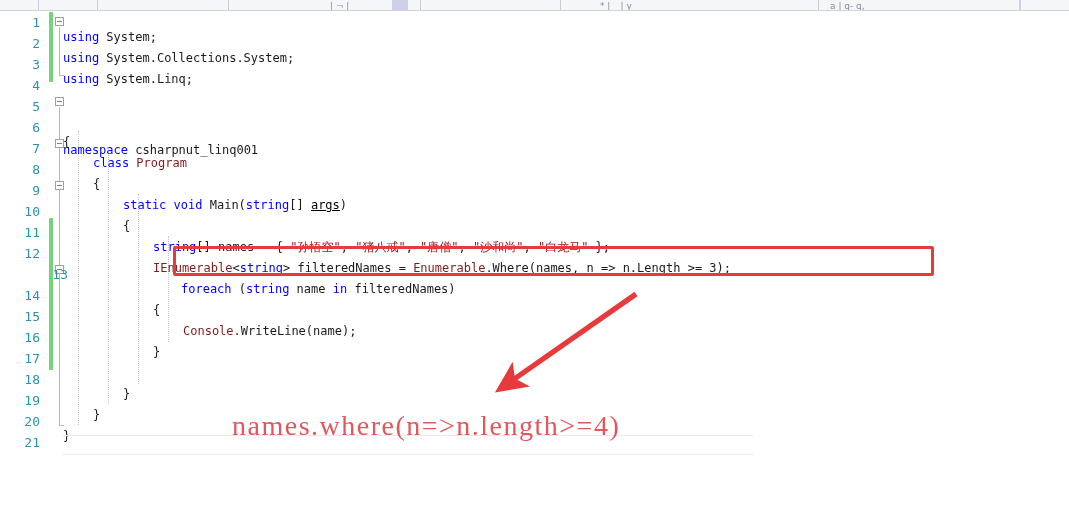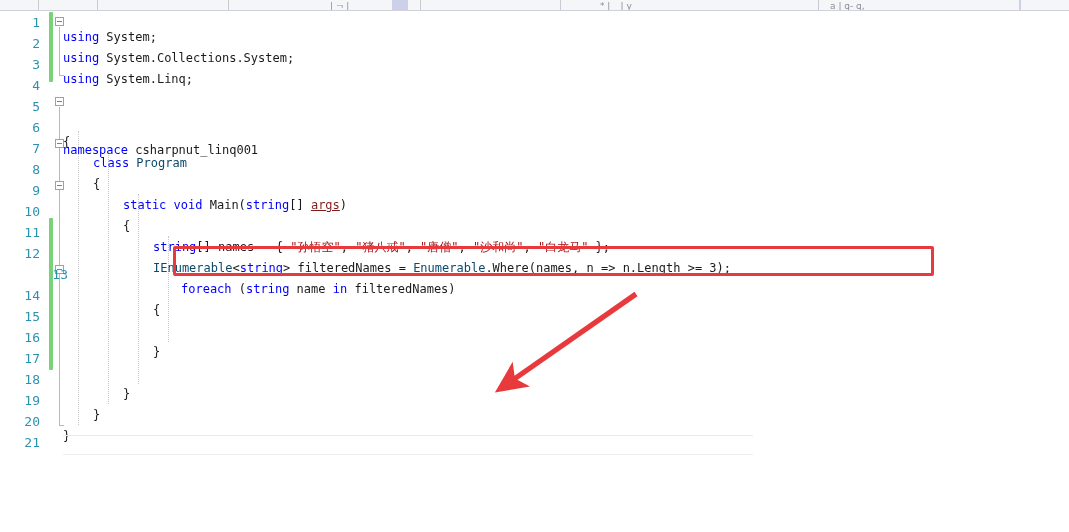--- a/index.html
+++ b/index.html
@@ -70,24 +70,24 @@
     position: absolute; left: 63px; top: 15px;
     font-family: "DejaVu Sans Mono", monospace;
     font-size: 12px;
     color: #1a1a1a;
     line-height: 21px;
     white-space: pre;
   }
 
   
   .kw  { color: #0000ff; }         
-  .typ { color: #0c4a6e; }         
+  .typ { color: #7f1d1d; }         
   .str { color: #a31515; }         
   .pun { color: #1a1a1a; }
-  .prm { color: #7f1d1d; text-decoration: underline; }         
+  .prm { color: #000000; text-decoration: underline; }         
   .id  { color: #1a1a1a; }
 
   
   .changebar {
     position: absolute;
     left: 49px;
     width: 4px;
     background: #79d279;
     border-radius: 1px;
   }
@@ -216,21 +216,21 @@
       <div class="code-line" style="top: 85px;"><span class="lineno">5</span><span class="codetext" style="left: 63px; margin-top: 29px;"><span class="kw">namespace</span><span class="id"> csharpnut_linq001</span></span></div>
       <div class="code-line" style="top: 106px;"><span class="lineno">6</span><span class="codetext" style="left: 63px;"><span class="pun">{</span></span></div>
       <div class="code-line" style="top: 127px;"><span class="lineno">7</span><span class="codetext" style="left: 93px;"><span class="kw">class</span><span class="id"> </span><span class="typ">Program</span></span></div>
       <div class="code-line" style="top: 148px;"><span class="lineno">8</span><span class="codetext" style="left: 93px;"><span class="pun">{</span></span></div>
       <div class="code-line" style="top: 169px;"><span class="lineno">9</span><span class="codetext" style="left: 123px;"><span class="kw">static</span><span class="id"> </span><span class="kw">void</span><span class="id"> Main(</span><span class="kw">string</span><span class="id">[] </span><span class="prm">args</span><span class="id">)</span></span></div>
       <div class="code-line" style="top: 190px;"><span class="lineno">10</span><span class="codetext" style="left: 123px;"><span class="pun">{</span></span></div>
       <div class="code-line" style="top: 211px;"><span class="lineno">11</span><span class="codetext" style="left: 153px;"><span class="kw">string</span><span class="id">[] names = { </span><span class="str">"孙悟空"</span><span class="id">, </span><span class="str">"猪八戒"</span><span class="id">, </span><span class="str">"唐僧"</span><span class="id">, </span><span class="str">"沙和尚"</span><span class="id">, </span><span class="str">"白龙马"</span><span class="id"> };</span></span></div>
       <div class="code-line" style="top: 232px;"><span class="lineno">12</span><span class="codetext" style="left: 153px;"><span class="typ">IEnumerable</span><span class="pun">&lt;</span><span class="kw">string</span><span class="pun">&gt; </span><span class="id">filteredNames = </span><span class="typ">Enumerable</span><span class="id">.Where(names, n =&gt; n.Length &gt;= 3);</span></span></div>
       <div class="code-line" style="top: 253px; margin-left: 28px;"><span class="lineno">13</span><span class="codetext" style="left: 153px;"><span class="kw">foreach</span><span class="id"> (</span><span class="kw">string</span><span class="id"> name </span><span class="kw">in</span><span class="id"> filteredNames)</span></span></div>
       <div class="code-line" style="top: 274px;"><span class="lineno">14</span><span class="codetext" style="left: 153px;"><span class="pun">{</span></span></div>
-      <div class="code-line" style="top: 295px;"><span class="lineno">15</span></div>
+      <div class="code-line" style="top: 295px;"><span class="lineno">15</span><span class="codetext" style="left: 183px;"><span class="typ">Console</span><span class="id">.WriteLine(name);</span></span></div>
       <div class="code-line" style="top: 316px;"><span class="lineno">16</span><span class="codetext" style="left: 153px;"><span class="pun">}</span></span></div>
       <div class="code-line" style="top: 337px;"><span class="lineno">17</span><span class="codetext" style="left: 63px;"></span></div>
       <div class="code-line" style="top: 358px;"><span class="lineno">18</span><span class="codetext" style="left: 123px;"><span class="pun">}</span></span></div>
       <div class="code-line" style="top: 379px;"><span class="lineno">19</span><span class="codetext" style="left: 93px;"><span class="pun">}</span></span></div>
       <div class="code-line" style="top: 400px; padding-left: 8px;"><span class="lineno">20</span><span class="codetext" style="left: 63px;"><span class="pun">}</span></span></div>
       <div class="code-line" style="top: 421px;"><span class="lineno">21</span><span class="codetext" style="left: 63px;"></span></div>
     </div>
 
   <div id="doc-end-rule"></div>
   <div id="doc-end-rule2"></div>
@@ -239,14 +239,15 @@
 
   <svg id="annot-arrow" viewBox="0 0 190 130">
     <defs>
       <marker id="ahead" markerWidth="7" markerHeight="7" refX="5.4" refY="3.5" orient="auto" markerUnits="strokeWidth">
         <path d="M6.6,3.5 L0.4,6.4 L1.9,3.5 L0.4,0.6 Z" fill="#e8393c"></path>
       </marker>
     </defs>
     <line x1="166" y1="13" x2="30" y2="108" stroke="#e8393c" stroke-width="5.2" stroke-linecap="butt" marker-end="url(#ahead)"></line>
   </svg>
 
+  <div id="annot-text">names.where(n=&gt;n.length&gt;=4)</div>
 
 </div>
 
 </body></html>

